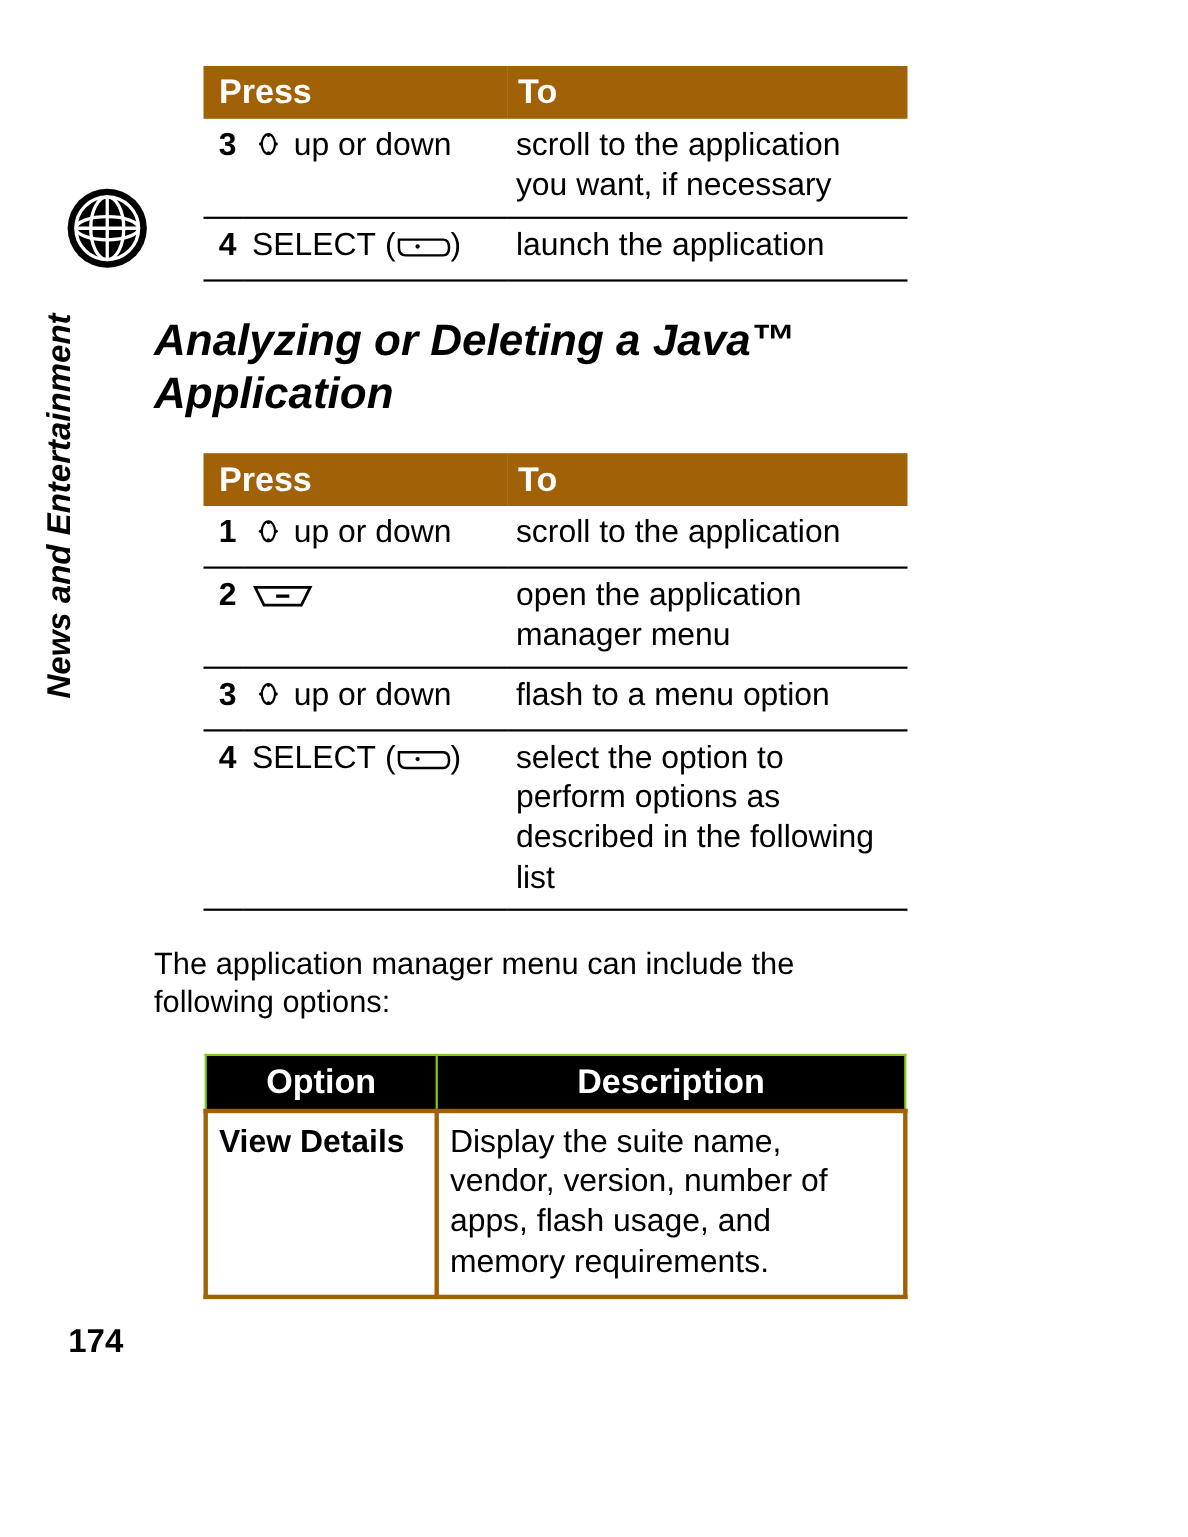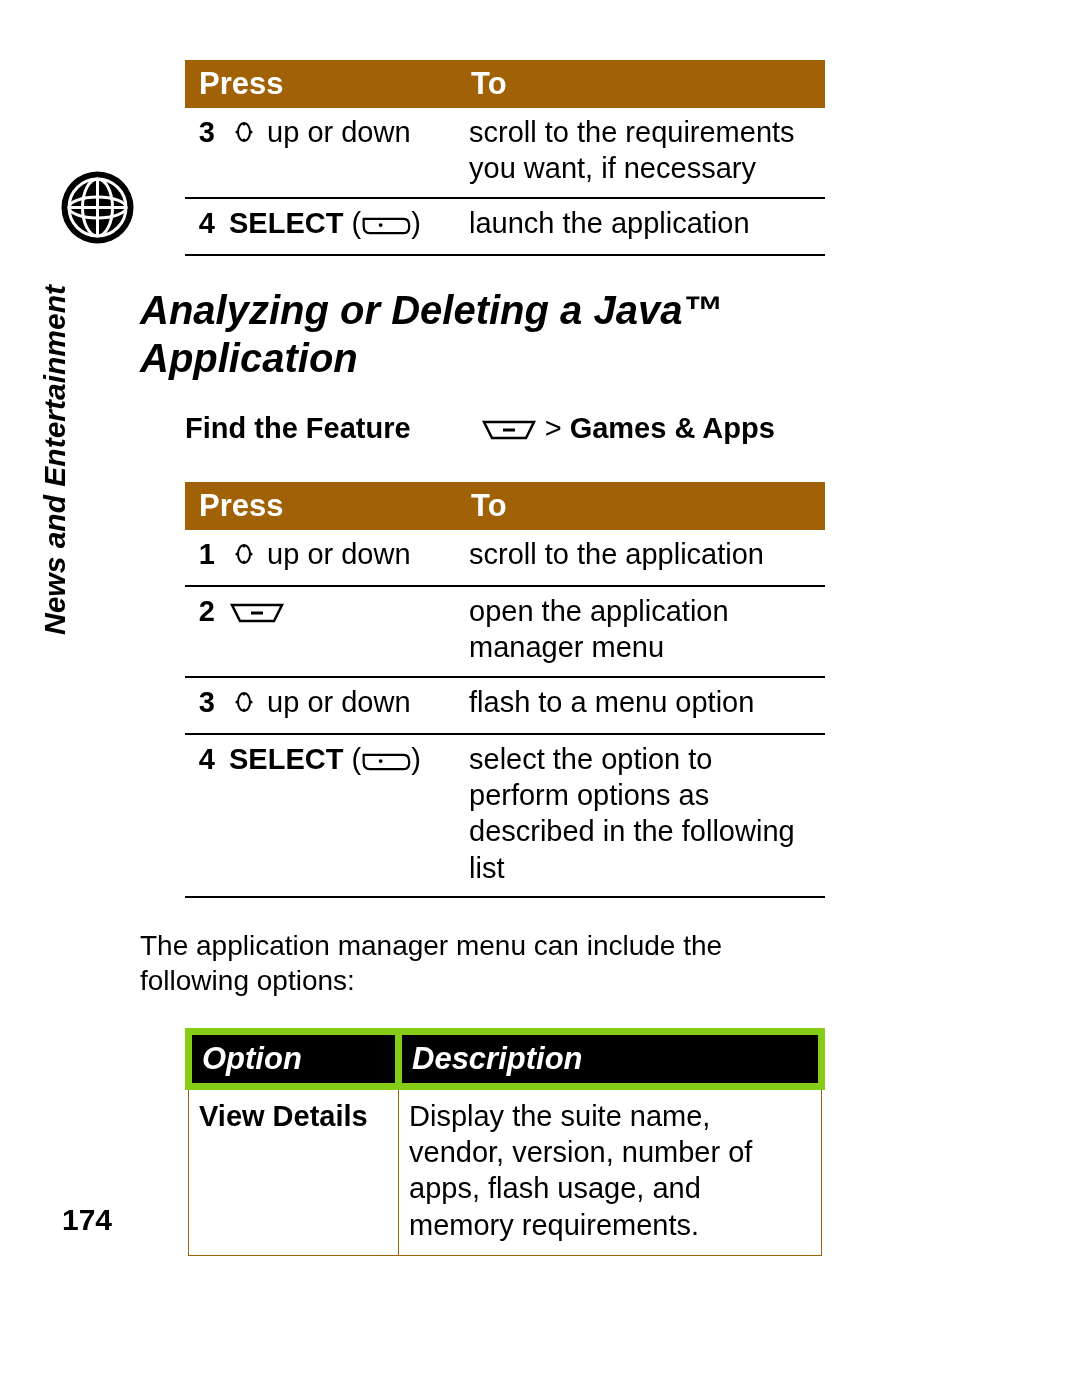--- a/index.html
+++ b/index.html
@@ -96,29 +96,28 @@
 
   table.options {
     width: 640px;
     border-collapse: collapse;
     margin-left: 45px;
     font-size: 29px;
   }
   table.options thead th {
     background: #000;
     color: #fff;
-    text-align: left;
+    text-align: center;
     font-weight: bold;
     padding: 6px 10px;
     font-size: 31px;
-    border: 7px solid #84cc16;
-    font-style: italic;
+    border: 2px solid #84cc16;
   }
   table.options tbody td {
-    border: 1px solid #a16207;
+    border: 4px solid #a16207;
     padding: 8px 10px 12px 10px;
     vertical-align: top;
     line-height: 1.25;
   }
   table.options tbody td.opt-name {
     width: 210px;
     font-family: "Arial Narrow", Arial, sans-serif;
     font-stretch: condensed;
     font-weight: bold;
   }
@@ -130,21 +129,21 @@
     font-weight: bold;
     font-size: 30px;
   }
   .footer-link {
     position: absolute;
     left: 6px;
     bottom: 180px;
     font-size: 14px;
   }
   .footer-link a { color: #00e; }
-  .cond-bold { font-family: "Arial Narrow", Arial, sans-serif; font-stretch: condensed; font-weight: bold; }
+  .cond-bold { font-family: "Arial Narrow", Arial, sans-serif; font-stretch: condensed; font-weight: normal; }
   .nav-icon, .menu-icon, .soft-icon {
     display: inline-block;
     vertical-align: -3px;
   }
   .nowrap { white-space: nowrap; }
 </style>
 </head>
 <body>
 
 <div class="page">
@@ -177,51 +176,38 @@
             <svg width="30" height="26" viewBox="0 0 30 26">
                 <ellipse cx="15" cy="13" rx="6" ry="9" fill="none" stroke="#000" stroke-width="2"></ellipse>
                 <circle cx="15" cy="5" r="1.6" fill="#000"></circle>
                 <circle cx="15" cy="21" r="1.6" fill="#000"></circle>
                 <circle cx="8" cy="13" r="1.6" fill="#000"></circle>
                 <circle cx="22" cy="13" r="1.6" fill="#000"></circle>
               </svg>
           </span>
           <span>up or down</span>
         </td>
-        <td>scroll to the requirements you want, if necessary</td>
+        <td>scroll to the application you want, if necessary</td>
       </tr>
       <tr>
         <td class="num">4</td>
         <td class="press-col nowrap">
           <span class="cond-bold">SELECT</span>
           <span> (</span><span class="soft-icon"><svg width="50" height="20" viewBox="0 0 56 22">
                 <path d="M3 3 L48 3 Q54 3 54 11 Q54 19 48 19 L10 19 Q3 19 3 11 Z" fill="none" stroke="#000" stroke-width="2.5"></path>
                 <circle cx="22" cy="10" r="2.2" fill="#000"></circle>
               </svg></span><span>)</span>
         </td>
         <td>launch the application</td>
       </tr>
     </tbody>
   </table>
 
   <div class="heading">Analyzing or Deleting a Java™ Application</div>
 
-  <div class="find-feature">
-    <span class="ff-label">Find the Feature</span>
-    <span class="ff-path">
-      <span class="menu-icon">
-        <svg width="56" height="22" viewBox="0 0 56 22">
-            <path d="M3 3 L53 3 L45 19 L11 19 Z" fill="none" stroke="#000" stroke-width="2.5"></path>
-            <line x1="22" y1="11" x2="34" y2="11" stroke="#000" stroke-width="3"></line>
-          </svg>
-      </span>
-      <span>&gt;</span>
-      <span class="cond">Games &amp; Apps</span>
-    </span>
-  </div>
 
   <table class="press">
     <thead>
       <tr>
         <th colspan="2">Press</th>
         <th>To</th>
       </tr>
     </thead>
     <tbody>
       <tr>

